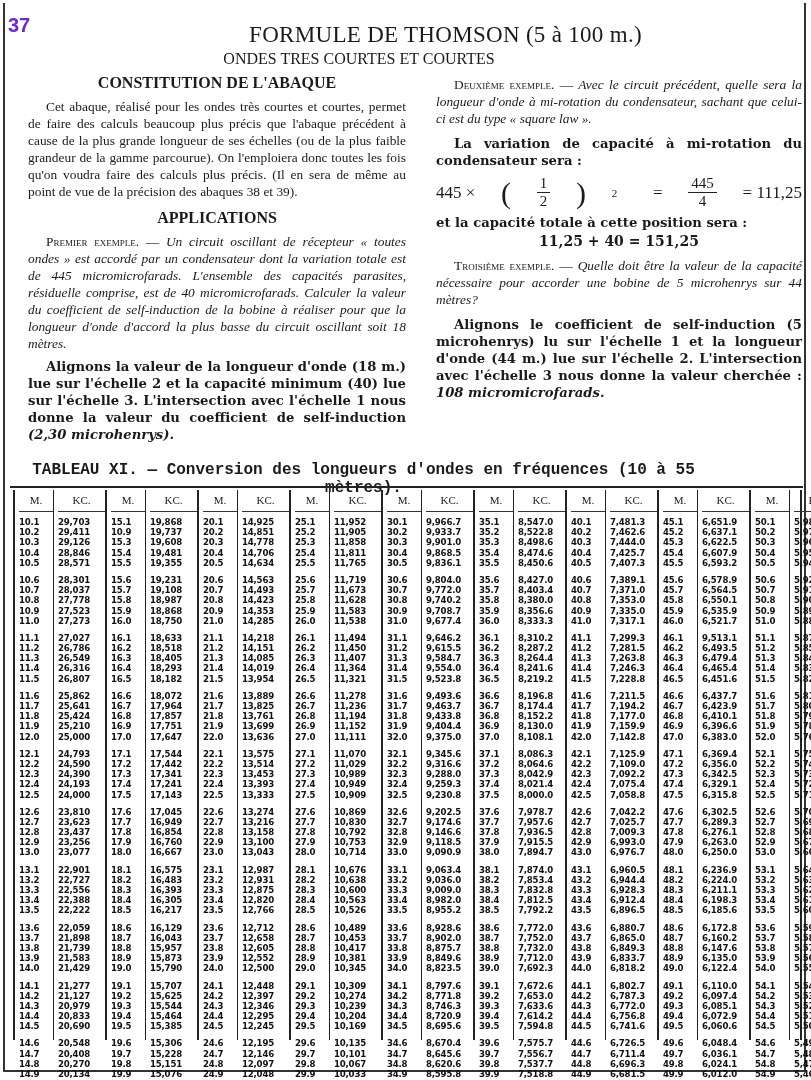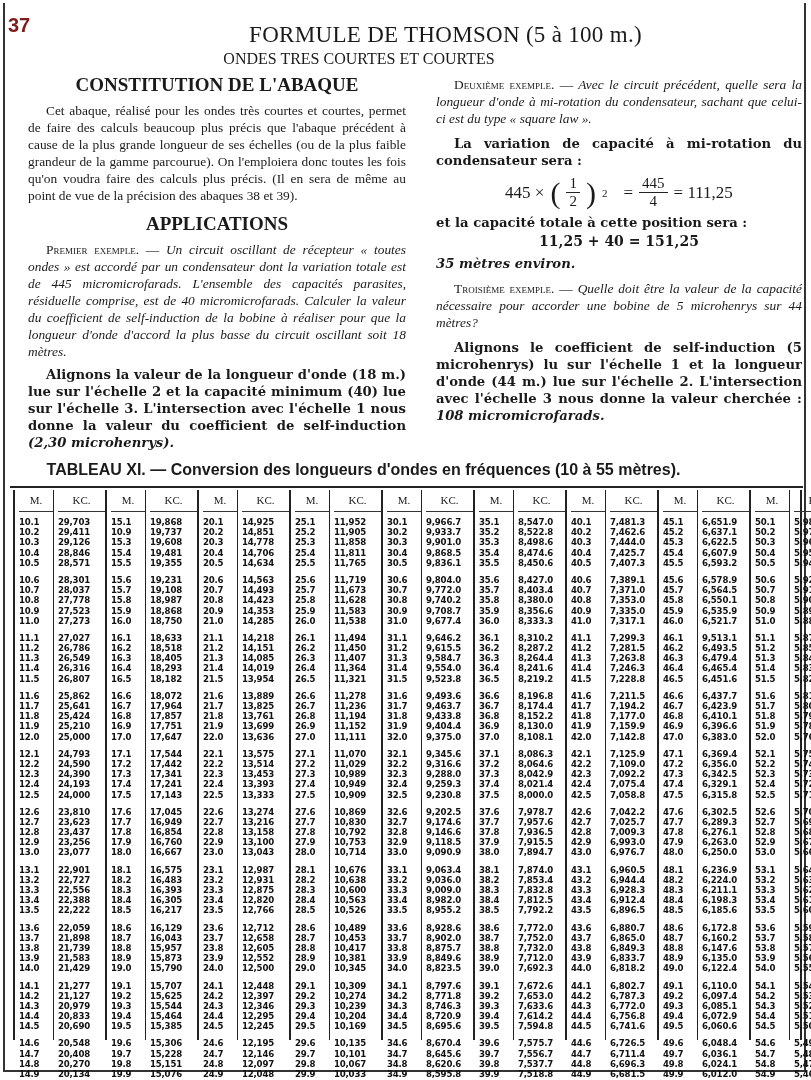--- a/index.html
+++ b/index.html
@@ -6,60 +6,60 @@
   body {
     width: 811px; height: 1080px; position: relative; overflow: hidden;
     font-family: "DejaVu Serif", "Liberation Serif", serif; color: #1a1a1a;
   }
   .page-frame {
     position: absolute; left: 3px; top: 3px; width: 803px; height: 1069px;
     border: 2px solid #333; border-top: none; box-sizing: border-box;
   }
   .page-number {
     position: absolute; left: 8px; top: 14px; font-family: "Liberation Sans", sans-serif;
-    font-weight: bold; font-size: 20px; color: #7f1d1d;
+    font-weight: bold; font-size: 20px; color: #6d28d9;
   }
   .title {
     position: absolute; left: 0; width: 811px; top: 22px; text-align: center;
     font-family: "Liberation Serif", serif; font-size: 23px; letter-spacing: 0.3px; padding-left: 40px;
   }
   .subtitle {
     position: absolute; left: 0; width: 718px; top: 50px; text-align: center;
     font-family: "Liberation Serif", serif; font-size: 16px;
   }
   .col-left { position: absolute; left: 28px; top: 72px; width: 378px; }
   .col-right { position: absolute; left: 436px; top: 72px; width: 366px; }
   .section-heading {
-    text-align: center; font-family: "Liberation Serif", serif; font-size: 19px; margin: 0 0 6px 0;
+    text-align: center; font-family: "Liberation Serif", serif; font-size: 16px; margin: 0 0 6px 0;
   }
   .para {
     font-family: "Liberation Serif", serif; font-size: 13.4px; line-height: 17px;
     text-align: justify; margin: 0; text-indent: 18px;
   }
   .para.italic { font-style: italic; }
   .sc { font-variant: small-caps; font-style: normal; }
   .para-bold {
     font-family: "DejaVu Serif", serif; font-weight: bold; font-size: 13.2px; line-height: 17px;
     text-align: justify; margin: 0; text-indent: 18px;
   }
   .para-bold em { font-style: italic; }
   .equation {
     text-align: center; font-family: "Liberation Serif", serif; font-size: 17px; margin: 6px 0 4px 0;
-    display: flex; align-items: center; justify-content: center; gap: 6px;
+    display: flex; align-items: center; justify-content: space-between; gap: 6px;
   }
   .frac { display: inline-flex; flex-direction: column; align-items: center; font-size: 15px; line-height: 17px; }
   .frac .num { border-bottom: 1px solid #222; padding: 0 3px; }
   .paren { font-size: 30px; line-height: 30px; font-weight: 200; }
   .sup { font-size: 11px; vertical-align: 14px; }
   .eq-bold {
     text-align: center; font-family: "DejaVu Serif", serif; font-weight: bold; font-size: 14px; margin: 2px 0 6px 0;
   }
   .table-caption {
     position: absolute; left: 0; width: 727px; top: 461px; text-align: center;
-    font-family: Liberation Sans, sans-serif; font-size: 16px; font-weight: bold;
+    font-family: Liberation Mono, monospace; font-size: 16px; font-weight: bold;
   }
   .table-topline {
     position: absolute; left: 10px; width: 793px; top: 486px; border-top: 2px solid #222;
   }
   .conv-table {
     position: absolute; left: 13px; top: 490px; width: 785px; height: 550px;
     display: flex; border-left: 2px solid #222; border-right: 2px solid #222;
   }
   .pair { display: flex; border-right: 2px solid #222; }
   .pair:last-child { border-right: none; }
@@ -114,21 +114,20 @@
     <span style="margin-left:10px;">=</span>
     <span class="frac">
       <span class="num">445</span>
       <span>4</span>
     </span>
     <span>= 111,25</span>
   </div>
   <p class="para-bold" style="text-indent:0;">et la capacité totale à cette position sera :</p>
   <div class="eq-bold">11,25 + 40 = 151,25</div>
   <p class="para-bold">
-    <em style="display:block;text-indent:0;">35 mètres environ.</em>
   </p>
   <p class="para italic" style="margin-top:8px;">
     <span class="sc">Troisième exemple.</span><span class="sc"> — </span><span>Quelle doit être la valeur de la capacité nécessaire pour accorder une bobine de 5 microhenrys sur 44 mètres?</span>
   </p>
   <p class="para-bold" style="margin-top:8px;">
     <span>Alignons le coefficient de self-induction (5 microhenrys) lu sur l'échelle 1 et la longueur d'onde (44 m.) lue sur l'échelle 2. L'intersection avec l'échelle 3 nous donne la valeur cherchée : </span><em>108 micromicrofarads.</em>
   </p>
 </div>
 
 <div class="table-caption">TABLEAU XI. — Conversion des longueurs d'ondes en fréquences (10 à 55 mètres).</div>

